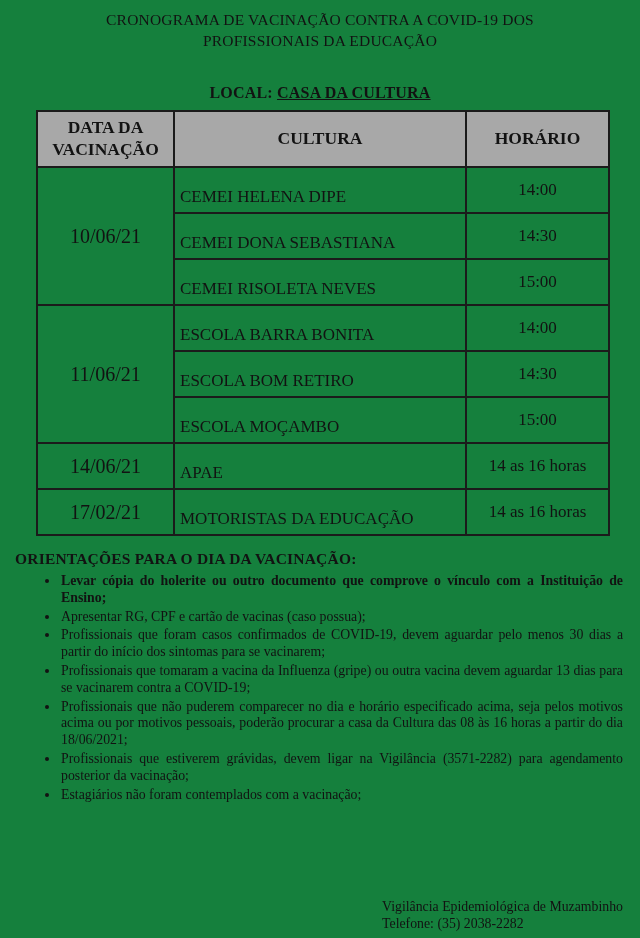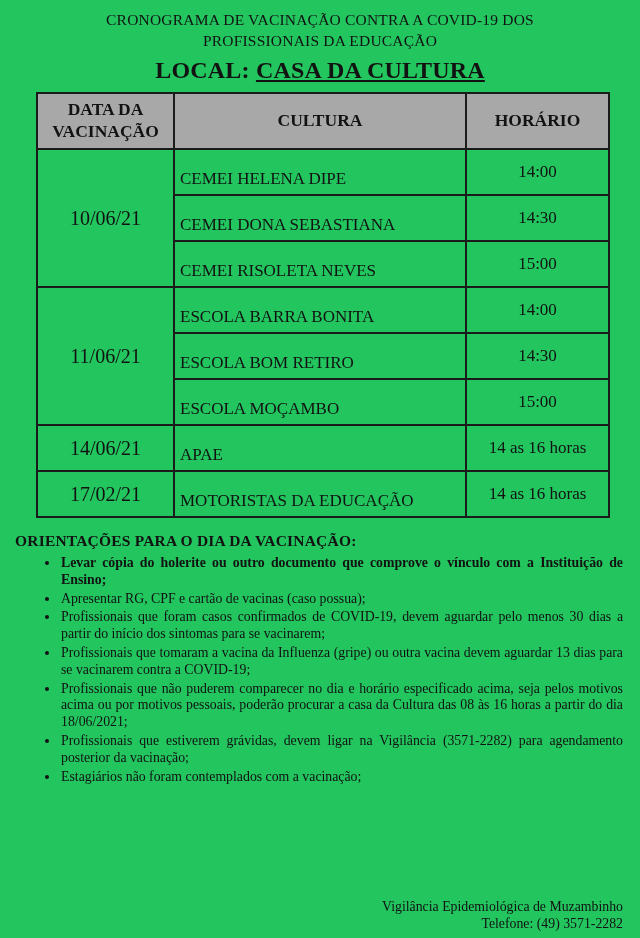--- a/index.html
+++ b/index.html
@@ -7,38 +7,38 @@
     --border-color: #1b1b1b;
     --text-color: #121212;
   }
   * { box-sizing: border-box; }
   html, body { margin: 0; padding: 0; background: #ffffff; }
   .page {
     position: relative;
     width: 640px;
     height: 938px;
     margin: 0 auto;
-    background: #22c55e;
+    background: #15803d;
     font-family: "Liberation Serif", serif;
     color: var(--text-color);
     overflow: hidden;
   }
   .doc-title {
     margin: 9px 60px 0 60px;
     text-align: center;
     font-size: 15.5px;
     font-weight: normal;
     line-height: 21px;
     letter-spacing: 0.2px;
   }
   .doc-title span { display: block; }
   .local-heading {
-    margin-top: 6px;
+    margin-top: 33px;
     text-align: center;
-    font-size: 24px;
+    font-size: 16px;
     font-weight: bold;
     letter-spacing: 0.2px;
   }
   .local-heading .local-value { text-decoration: underline; }
   table.schedule {
     border-collapse: collapse;
     margin: 8px 0 0 36px;
     width: 572px;
     table-layout: fixed;
   }
@@ -91,21 +91,20 @@
     line-height: 16.8px;
     text-align: justify;
     margin-bottom: 2px;
     padding-left: 1px;
   }
   .orientations li.bold { font-weight: bold; }
   .footer {
     position: absolute;
     right: 17px;
     bottom: 6px;
-    text-align: right;
     font-size: 13.8px;
     line-height: 17px;
   }
   .footer div { display: block; }
 </style>
 </head>
 <body>
 
 <div class="page">
 
@@ -180,16 +179,16 @@
         <li>Profissionais que foram casos confirmados de COVID-19, devem aguardar pelo menos 30 dias a partir do início dos sintomas para se vacinarem;</li>
         <li>Profissionais que tomaram a vacina da Influenza (gripe) ou outra vacina devem aguardar 13 dias para se vacinarem contra a COVID-19;</li>
         <li>Profissionais que não puderem comparecer no dia e horário especificado acima, seja pelos motivos acima ou por motivos pessoais, poderão procurar a casa da Cultura das 08 às 16 horas a partir do dia 18/06/2021;</li>
         <li>Profissionais que estiverem grávidas, devem ligar na Vigilância (3571-2282) para agendamento posterior da vacinação;</li>
         <li>Estagiários não foram contemplados com a vacinação;</li>
       </ul>
   </div>
 
   <div class="footer">
     <div>Vigilância Epidemiológica de Muzambinho</div>
-    <div>Telefone: (49) 3571-2282</div>
+    <div>Telefone: (35) 2038-2282</div>
   </div>
 
 </div>
 
 </body></html>

